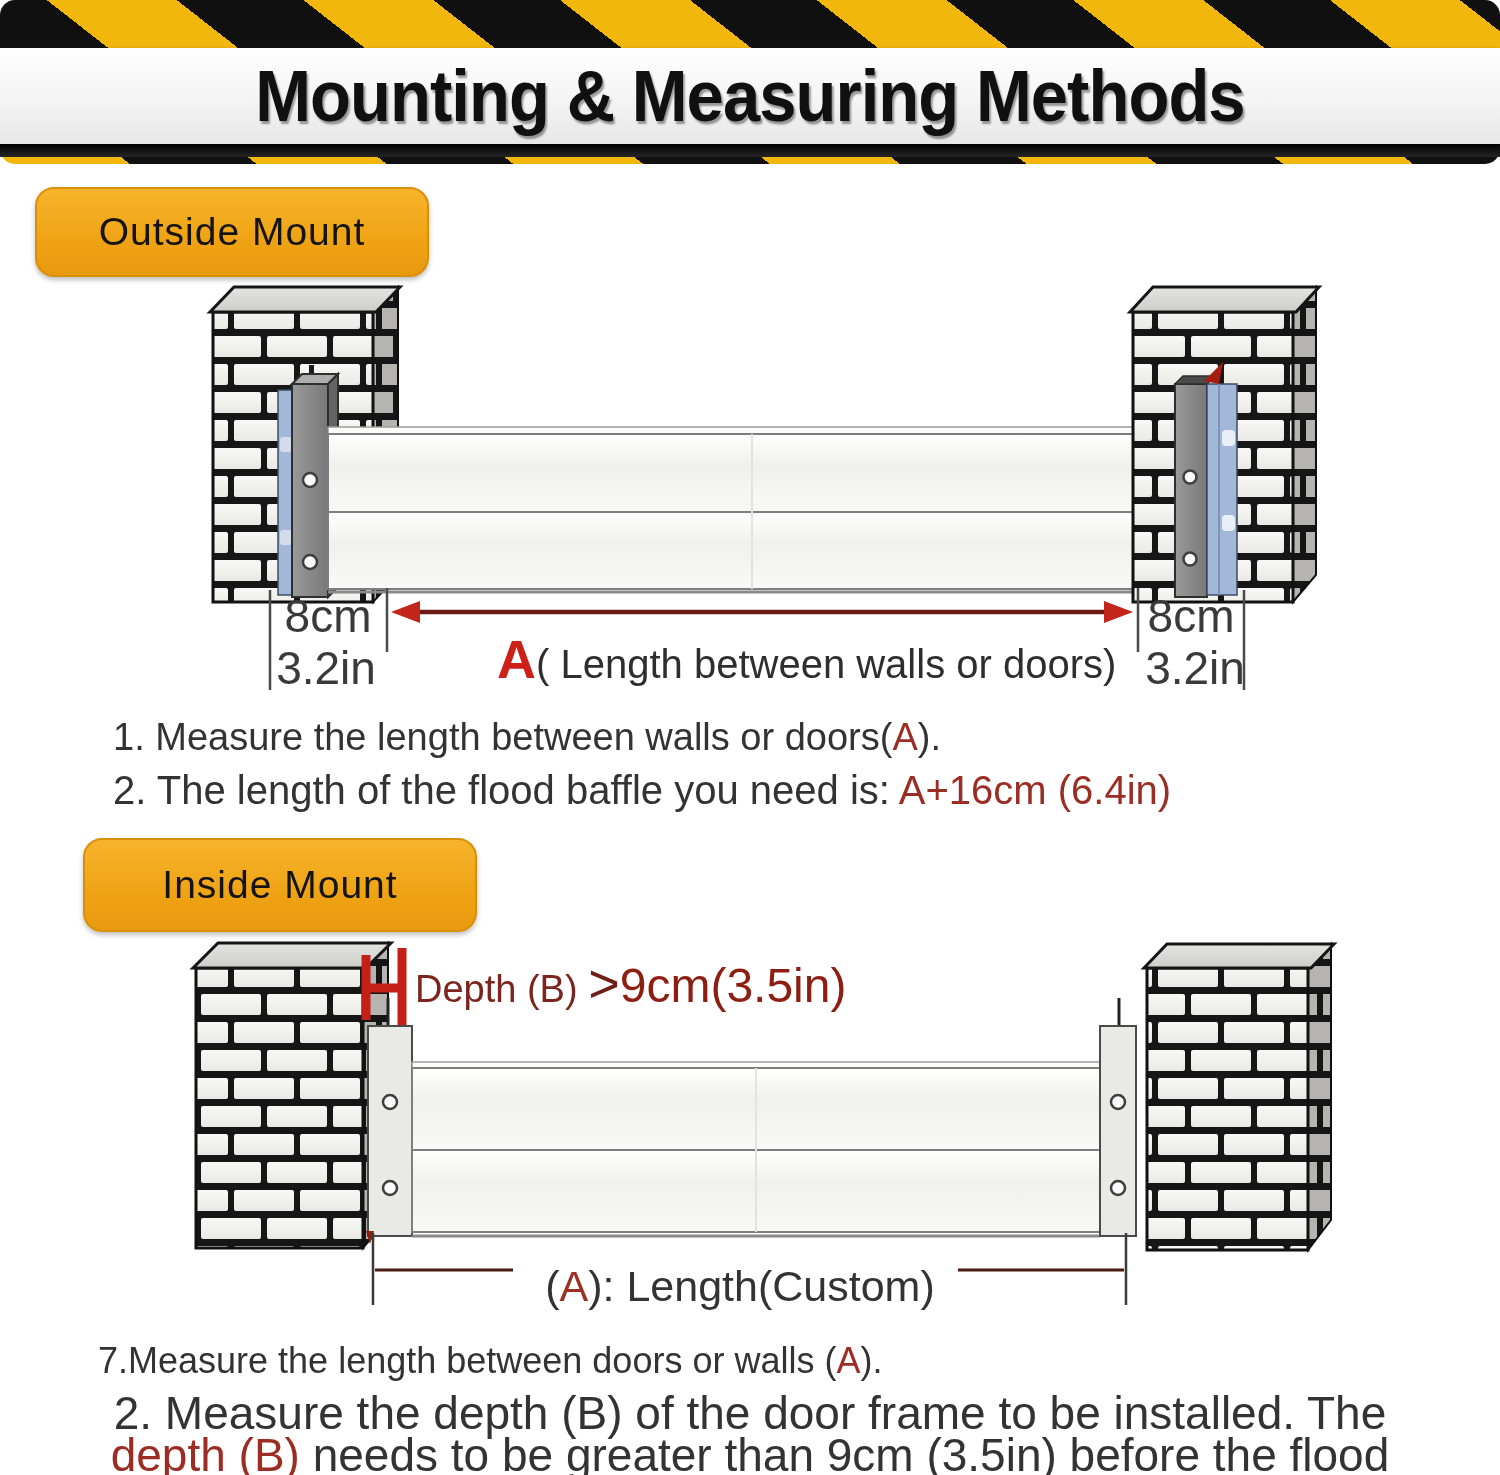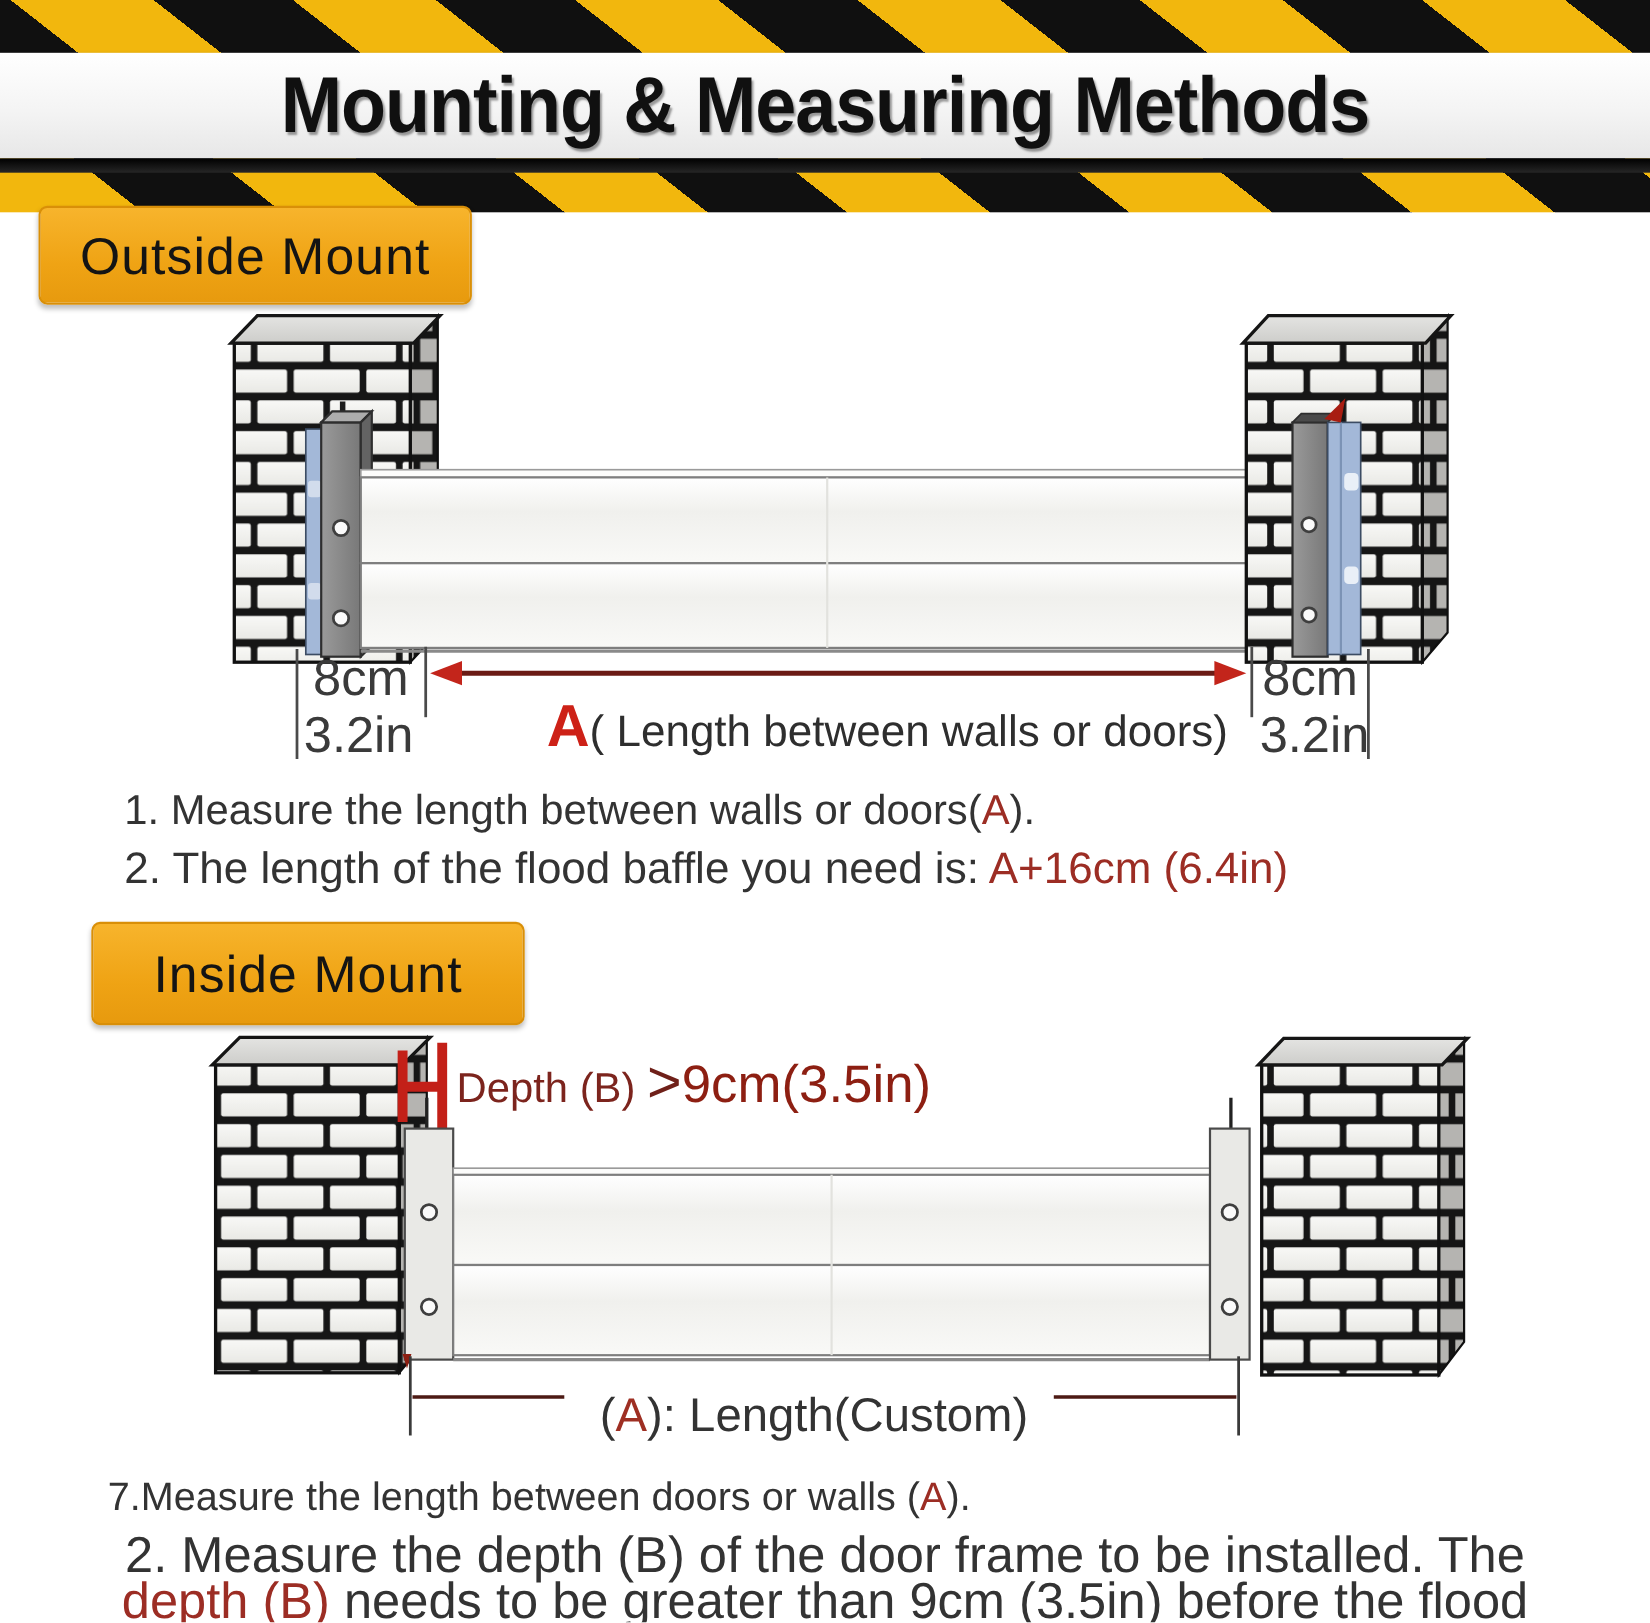--- a/index.html
+++ b/index.html
@@ -1,35 +1,35 @@
 <!DOCTYPE html>
 <html><head>
 <meta charset="utf-8">
 <style>
   html,body{margin:0;padding:0;background:#ffffff;}
   .page{position:relative;width:1500px;height:1475px;background:#ffffff;overflow:hidden;
         font-family:"Liberation Sans","DejaVu Sans",sans-serif;}
 
   
-  .header{position:absolute;left:0;top:0;width:1500px;height:193px;
-          background:repeating-linear-gradient(38deg,#f2b70d 0 80px,#101010 80px 158px);}
+  .header{position:absolute;left:0;top:0;width:1500px;height:164px;
+          background:repeating-linear-gradient(38deg,#f2b70d 0 80px,#101010 80px 158px);border-radius:15px;}
   .title-band{position:absolute;left:0;top:48px;width:1500px;height:96px;
           background:linear-gradient(180deg,#ffffff 0%,#f4f4f4 55%,#e7e7e7 100%);
           box-shadow:0 2px 4px rgba(0,0,0,.35);display:flex;align-items:center;justify-content:center;}
   .page-title{font-size:72px;font-weight:bold;color:#101010;letter-spacing:-1px;
           transform:scaleX(.93);text-shadow:2px 3px 2px rgba(0,0,0,.38);white-space:nowrap;}
   .header-bar{position:absolute;left:0;top:144px;width:1500px;height:13px;
           background:linear-gradient(180deg,#000 0%,#262626 100%);}
 
   
-  .pill{position:absolute;left:35px;width:390px;border-radius:8px;
+  .pill{position:absolute;left:35px;width:390px;border-radius:19px;
         background:linear-gradient(180deg,#f7b42c 0%,#efa314 60%,#e79a0e 100%);
         border:2px solid #d98f08;box-shadow:0 3px 5px rgba(0,0,0,.25);
         display:flex;align-items:center;justify-content:center;
-        font-size:47px;color:#141414;letter-spacing:1px;}
+        font-size:39px;color:#141414;letter-spacing:1px;}
   .pill.outside{top:187px;height:86px;}
   .pill.inside{top:838px;height:90px;margin-left:48px;}
 
   
   .diagram{position:absolute;left:0;display:block;}
   #outside-svg{top:277px;}
   #inside-svg{top:935px;}
   svg text{font-family:"Liberation Sans","DejaVu Sans",sans-serif;}
 
   

